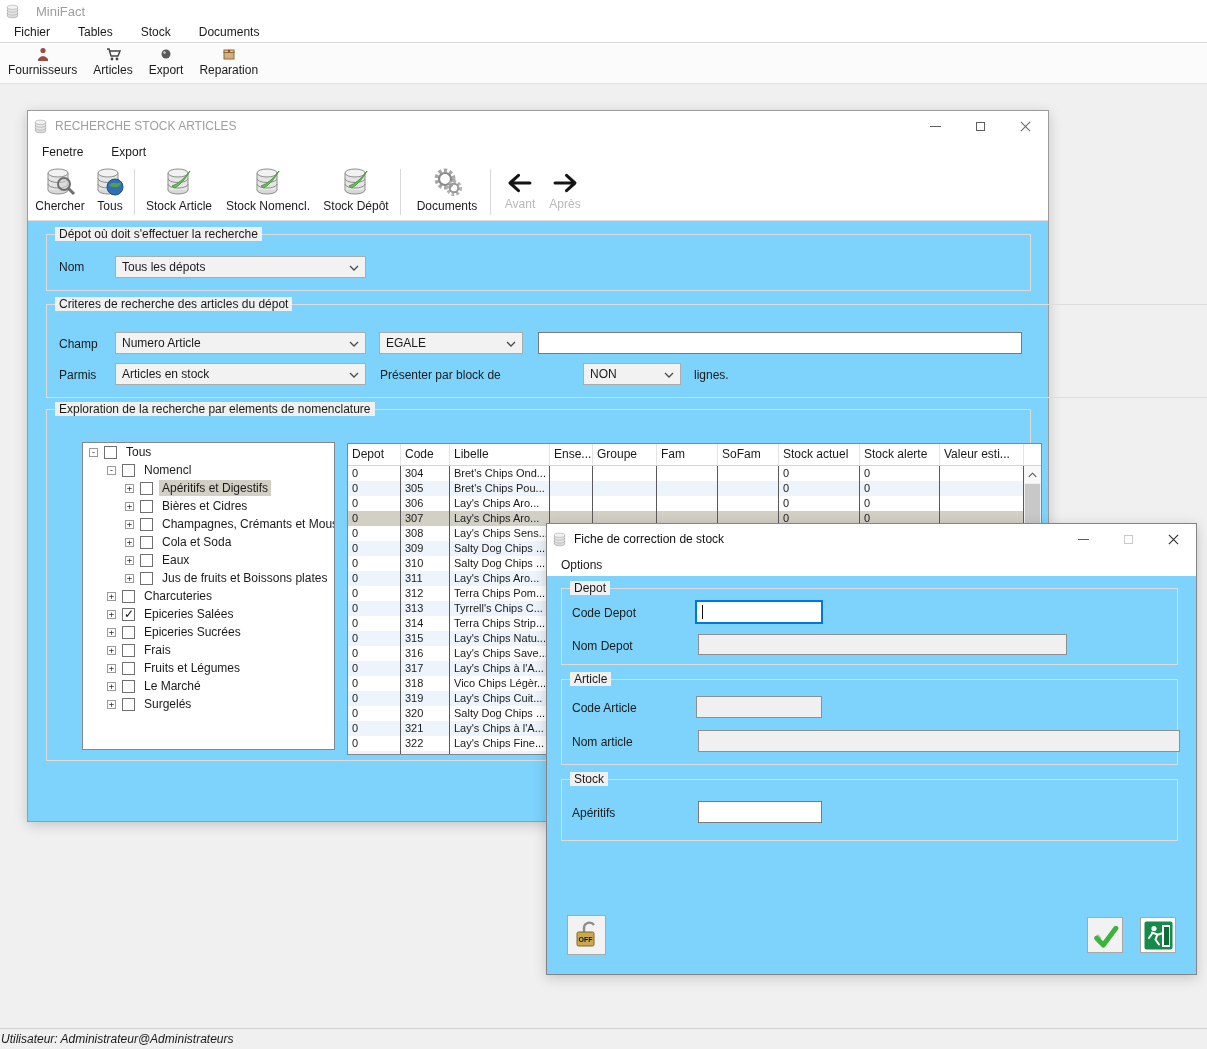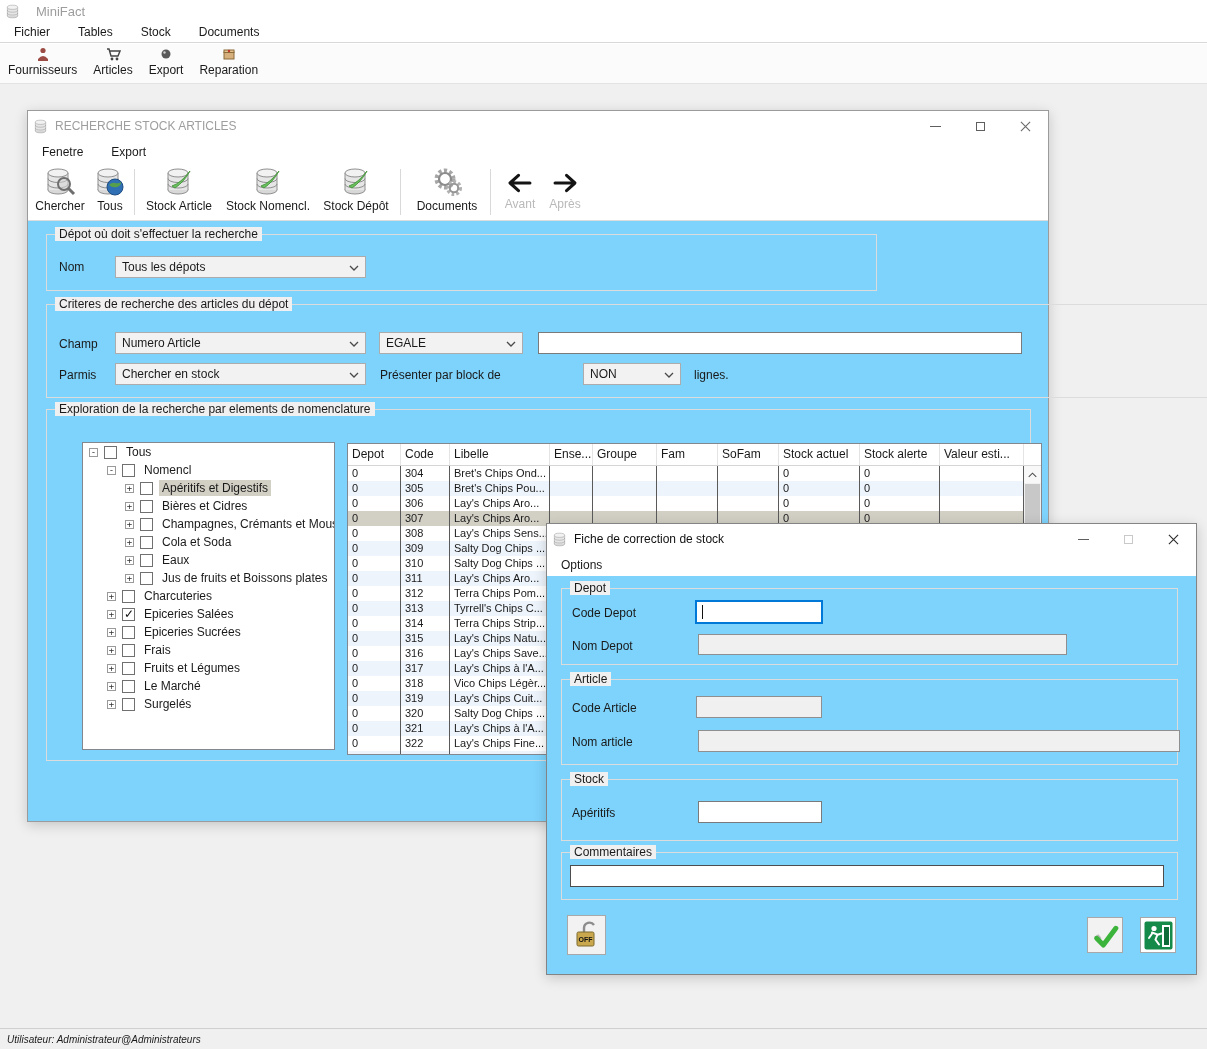--- a/index.html
+++ b/index.html
@@ -13,21 +13,21 @@
   .ticon { width:15px; height:15px; margin-left:5px; flex:0 0 auto; }
   .app-menubar { position:absolute; left:0; top:22px; width:100%; height:21px; display:flex; align-items:center; border-bottom:1px solid #d8d8d8; }
   .menu-item { font-size:12px; color:#1a1a1a; padding:0 14px; height:21px; line-height:21px; }
   .app-toolbar { position:absolute; left:0; top:44px; width:100%; height:40px; background:#fbfbfb; display:flex; align-items:flex-start; border-bottom:1px solid #e3e3e3; }
   .s-tbtn { display:flex; flex-direction:column; align-items:center; padding:2px 8px 0 8px; }
   .s-tbtn svg { width:16px; height:16px; }
   .s-tbtn .lbl { font-size:12px; color:#1a1a1a; margin-top:1px; }
 
   
   .statusbar { position:absolute; left:0; top:1028px; width:1207px; height:21px; background:#f0f0f0; border-top:1px solid #d0d0d0; display:flex; align-items:center; }
-  .statusbar span { font-size:10px; font-style:italic; color:#1a1a1a; margin-left:7px; }
+  .statusbar span { font-size:12px; font-style:italic; color:#1a1a1a; margin-left:1px; }
 
   
   .win { position:absolute; background:#7dd3fc; border:1px solid #9b9b9b; box-shadow:0 3px 12px rgba(0,0,0,.18); }
   .wtitlebar { position:absolute; left:0; top:0; right:0; height:30px; background:#ffffff; display:flex; align-items:center; }
   .wtitle { font-size:12px; margin-left:7px; }
   .wtitle.inactive { color:#9e9e9e; }
   .wtitle.active { color:#111; }
   .capbtns { position:absolute; right:0; top:0; height:30px; display:flex; }
   .capbtn { width:45px; height:30px; display:flex; align-items:center; justify-content:center; }
   .cb-min { width:11px; height:1px; background:#5f5f5f; }
@@ -257,21 +257,21 @@
         <span class="lbl">Avant</span>
       </div>
       <div class="b-tbtn disabled" style="left:516px; width:42px;">
         <svg class="big" viewBox="0 0 34 32" style="width:26px;height:26px;margin-top:4px;">
           <path d="M4 16 H28 M19 6 L30 16 L19 26" stroke="#141414" stroke-width="4" fill="none" stroke-linejoin="round" stroke-linecap="round"></path>
         </svg>
         <span class="lbl">Après</span>
       </div>
     </div>
 
-    <div class="group" style="left:18px; top:123px; width:831px; height:57px;">
+    <div class="group" style="left:18px; top:123px; width:985px; height:57px;">
       <span class="gtitle">Dépot où doit s'effectuer la recherche</span>
       <span class="flabel" style="left:12px; top:25px;">Nom</span>
       <div class="combo" style="left:68px; top:21px; width:251px;">
         <span>Tous les dépots</span>
         <svg viewBox="0 0 10 6">
             <path d="M1 1 L5 5 L9 1" stroke="#4a4a4a" fill="none" stroke-width="1.3"></path>
           </svg>
       </div>
     </div>
 
@@ -288,21 +288,21 @@
         <span>EGALE</span>
         <svg viewBox="0 0 10 6">
             <path d="M1 1 L5 5 L9 1" stroke="#4a4a4a" fill="none" stroke-width="1.3"></path>
           </svg>
       </div>
       <div class="tbox" style="left:491px; top:27px; width:484px; height:22px;">
         <span style="font-size:12px;"></span>
       </div>
       <span class="flabel" style="left:12px; top:63px;">Parmis</span>
       <div class="combo" style="left:68px; top:58px; width:251px;">
-        <span>Chercher en stock</span>
+        <span>Articles en stock</span>
         <svg viewBox="0 0 10 6">
             <path d="M1 1 L5 5 L9 1" stroke="#4a4a4a" fill="none" stroke-width="1.3"></path>
           </svg>
       </div>
       <span class="flabel" style="left:333px; top:63px;">Présenter par block de</span>
       <div class="combo" style="left:536px; top:58px; width:98px;">
         <span>NON</span>
         <svg viewBox="0 0 10 6">
             <path d="M1 1 L5 5 L9 1" stroke="#4a4a4a" fill="none" stroke-width="1.3"></path>
           </svg>
@@ -760,26 +760,20 @@
     </div>
 
     <div class="group" style="left:14px; top:255px; width:617px; height:62px;">
       <span class="gtitle">Stock</span>
       <span class="flabel" style="left:10px; top:26px;">Apéritifs</span>
       <div class="tbox" style="left:136px; top:21px; width:124px; height:22px;">
         <span style="font-size:12px;"></span>
       </div>
     </div>
 
-    <div class="group" style="left:14px; top:328px; width:617px; height:48px;">
-      <span class="gtitle">Commentaires</span>
-      <div class="tbox" style="left:8px; top:12px; width:594px; height:22px; border-color:#4d4d4d;">
-        <span style="font-size:12px;"></span>
-      </div>
-    </div>
 
     <div class="picbtn" style="left:20px; top:391px; width:39px; height:40px;">
       <svg width="26" height="30" viewBox="0 0 26 30">
         <path d="M10 12 v-4 a5.5 5.5 0 0 1 10 -3" fill="none" stroke="#8d8d8d" stroke-width="2.4"></path>
         <rect x="3" y="12" width="17" height="14" rx="1.5" fill="#c9a84e" stroke="#7c6a2c"></rect>
         <text x="11.5" y="21.5" font-size="7" font-weight="bold" text-anchor="middle" fill="#111">OFF</text>
       </svg>
     </div>
     <div class="picbtn" style="left:540px; top:393px; width:36px; height:36px;">
       <svg width="30" height="28" viewBox="0 0 36 32">

